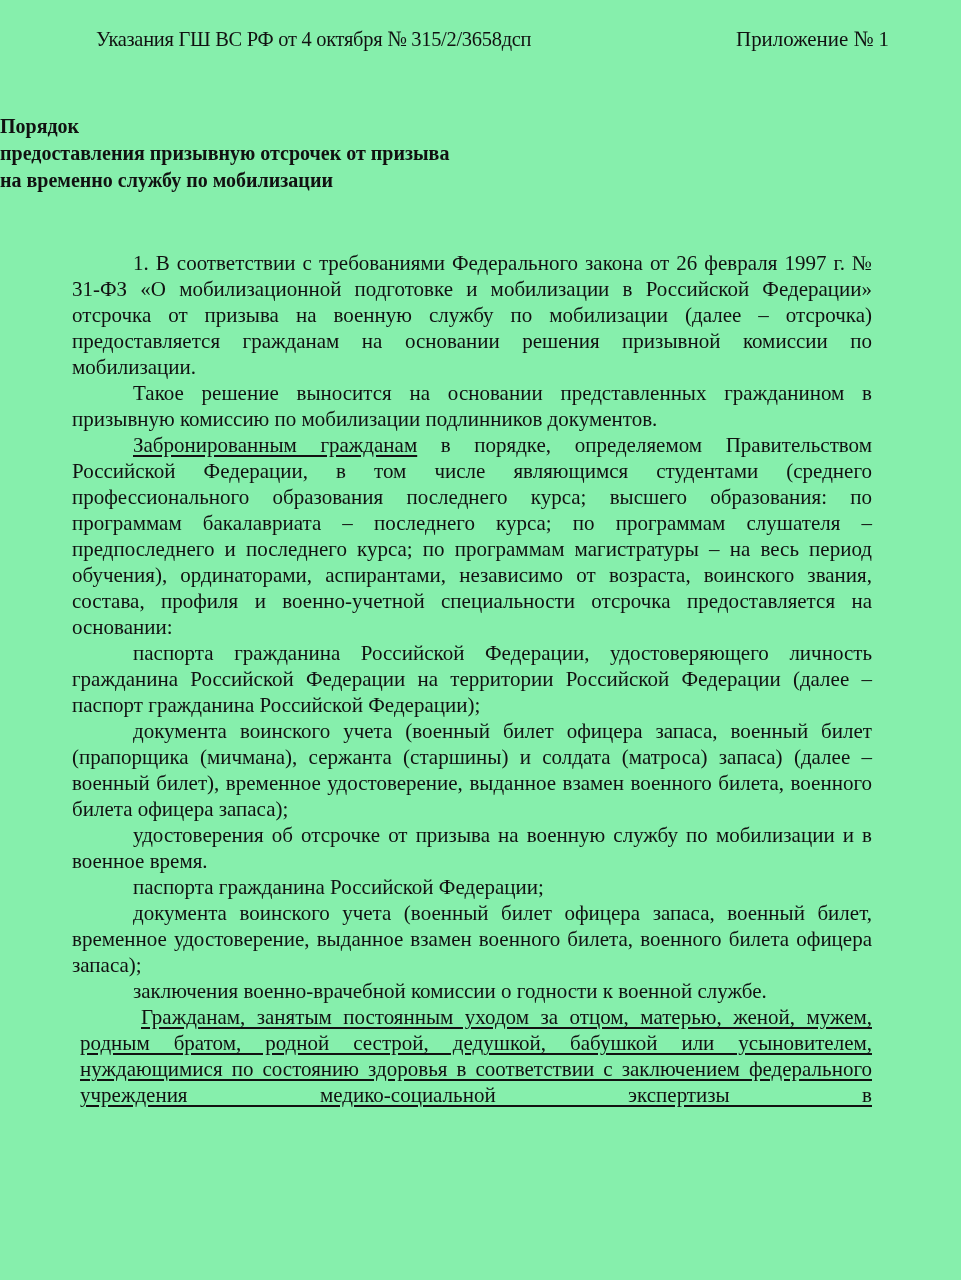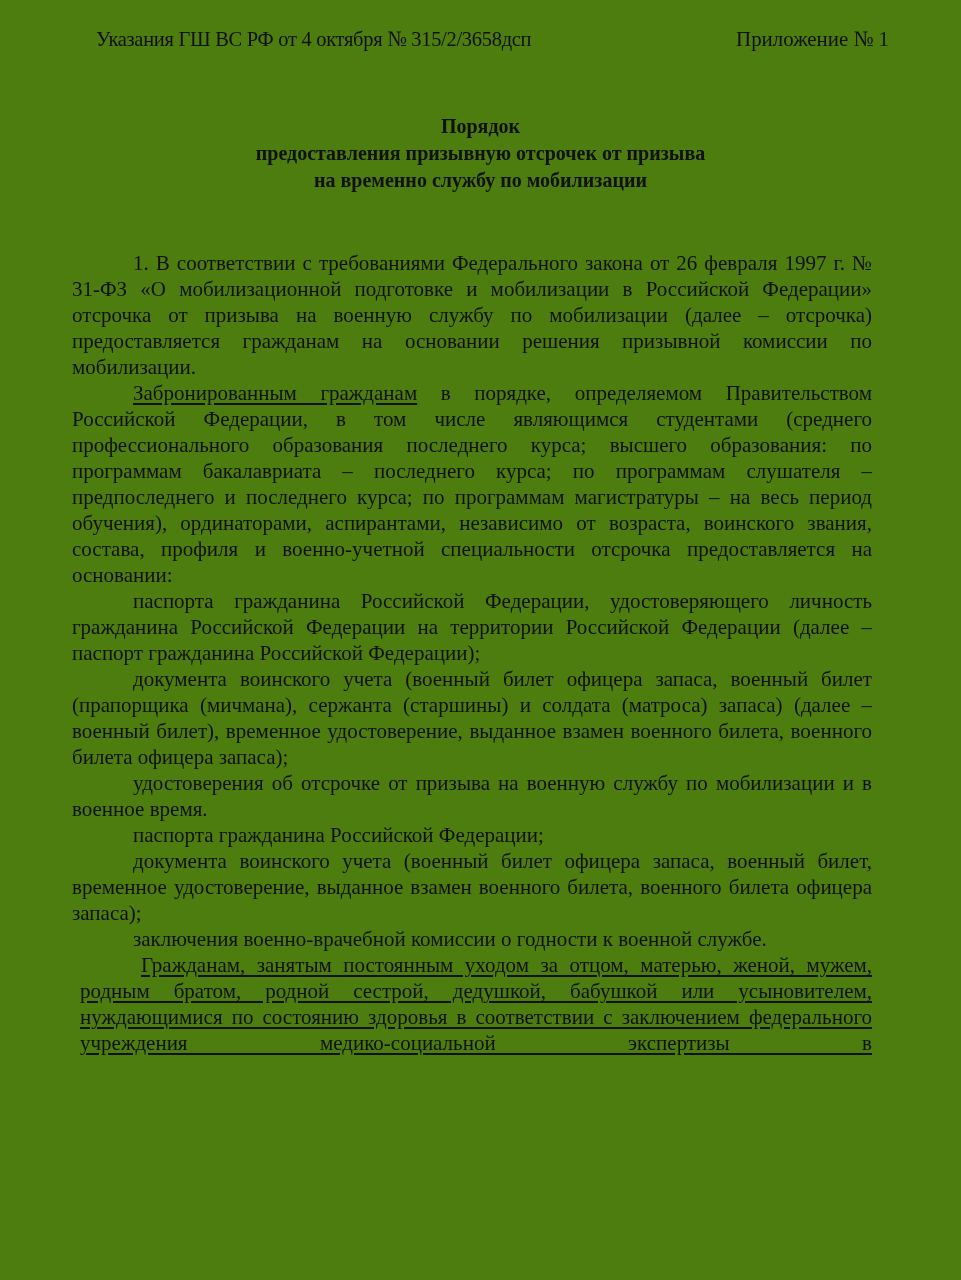--- a/index.html
+++ b/index.html
@@ -1,21 +1,21 @@
 <!DOCTYPE html>
 <html><head>
 <meta charset="utf-8">
 <style>
   html, body { margin:0; padding:0; background:#ffffff; }
   body { width:961px; height:1280px; overflow:hidden; position:relative; color:#111; font-family:"Liberation Serif", serif; }
-  .page { position:absolute; left:0; top:0; width:961px; height:1280px; background:#4d7c0f; }
+  .page { position:absolute; left:0; top:0; width:961px; height:1280px; background:#86efac; }
   .hdr { position:absolute; top:26px; left:96px; right:72px; height:32px; font-size:22px; }
   .hdr-left { position:absolute; left:0; top:0; white-space:nowrap; letter-spacing:-0.3px; transform:scaleX(0.93); transform-origin:left top; }
   .hdr-right { position:absolute; right:0; top:0; white-space:nowrap; transform:scaleX(0.95); transform-origin:right top; }
-  .title { position:absolute; top:113px; left:0; width:961px; text-align:center; font-weight:bold; font-size:20px; line-height:27px; }
+  .title { position:absolute; top:113px; left:0; width:961px; font-weight:bold; font-size:20px; line-height:27px; }
   .title div { white-space:nowrap; }
   .body { position:absolute; top:250px; left:72px; width:800px; font-size:21px; line-height:26px; }
   .p { margin:0; text-align:justify; text-align-last:left; }
   .ind { text-indent:61px; }
   .u { text-decoration:underline; text-underline-offset:3px; }
 </style>
 </head>
 <body>
 
 <div class="page">
@@ -25,20 +25,21 @@
   </div>
 
   <div class="title">
     <div>Порядок</div>
     <div>предоставления призывную отсрочек от призыва</div>
     <div>на временно службу по мобилизации</div>
   </div>
 
   <div class="body">
     <p class="p ind">1. В соответствии с требованиями Федерального закона от 26 февраля 1997 г. № 31-ФЗ «О мобилизационной подготовке и мобилизации в Российской Федерации» отсрочка от призыва на военную службу по мобилизации (далее – отсрочка) предоставляется гражданам на основании решения призывной комиссии по мобилизации.</p>
+    <p class="p ind">Такое решение выносится на основании представленных гражданином в призывную комиссию по мобилизации подлинников документов.</p>
     <p class="p ind"><span class="u">Забронированным гражданам</span><span> в порядке, определяемом Правительством Российской Федерации, в том числе являющимся студентами (среднего профессионального образования последнего курса; высшего образования: по программам бакалавриата – последнего курса; по программам слушателя – предпоследнего и последнего курса; по программам магистратуры – на весь период обучения), ординаторами, аспирантами, независимо от возраста, воинского звания, состава, профиля и военно-учетной специальности отсрочка предоставляется на основании:</span></p>
     <p class="p ind">паспорта гражданина Российской Федерации, удостоверяющего личность гражданина Российской Федерации на территории Российской Федерации (далее – паспорт гражданина Российской Федерации);</p>
     <p class="p ind">документа воинского учета (военный билет офицера запаса, военный билет (прапорщика (мичмана), сержанта (старшины) и солдата (матроса) запаса) (далее – военный билет), временное удостоверение, выданное взамен военного билета, военного билета офицера запаса);</p>
     <p class="p ind">удостоверения об отсрочке от призыва на военную службу по мобилизации и в военное время.</p>
     <p class="p ind">паспорта гражданина Российской Федерации;</p>
     <p class="p ind">документа воинского учета (военный билет офицера запаса, военный билет, временное удостоверение, выданное взамен военного билета, военного билета офицера запаса);</p>
     <p class="p ind">заключения военно-врачебной комиссии о годности к военной службе.</p>
     <p class="p ind" style="text-align-last:justify;margin-left:8px;"><span class="u">Гражданам, занятым постоянным уходом за отцом, матерью, женой, мужем, родным братом, родной сестрой, дедушкой, бабушкой или усыновителем, нуждающимися по состоянию здоровья в соответствии с заключением федерального учреждения медико-социальной экспертизы в</span></p>
   </div>
 </div>

